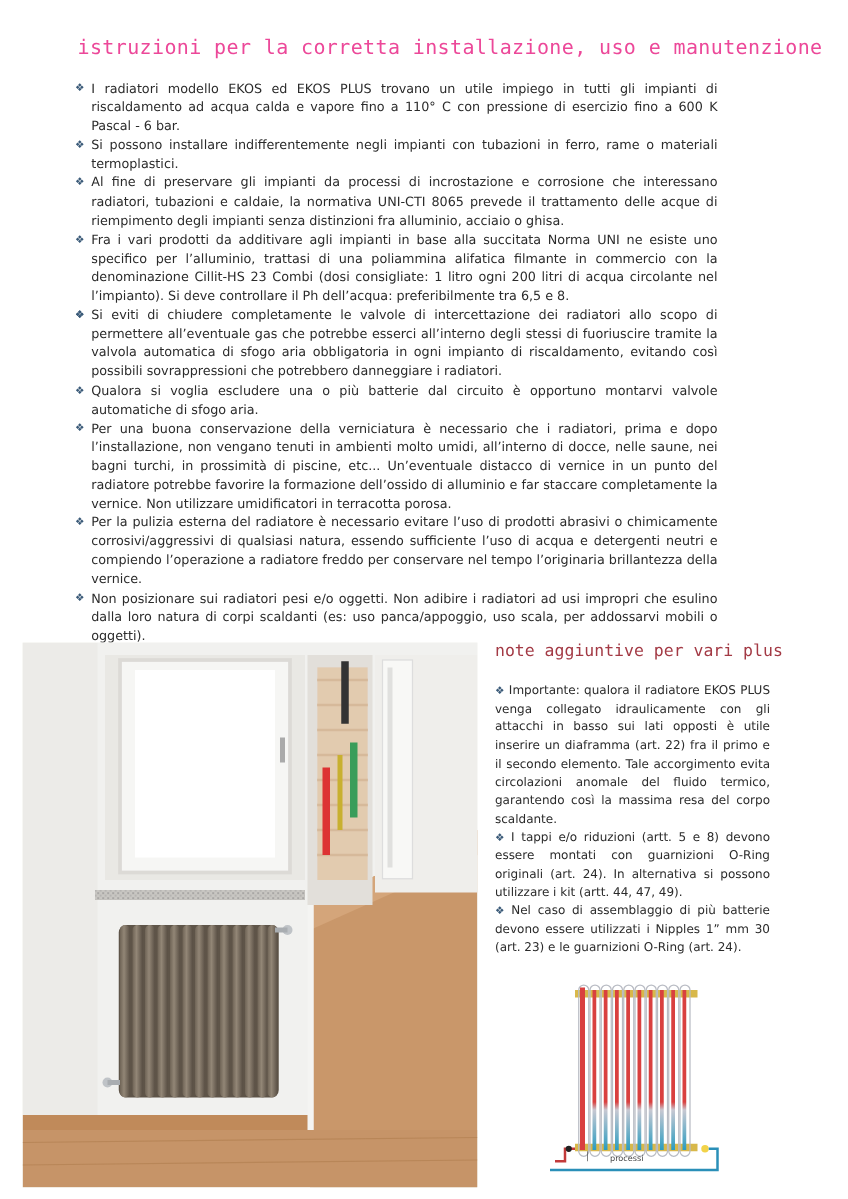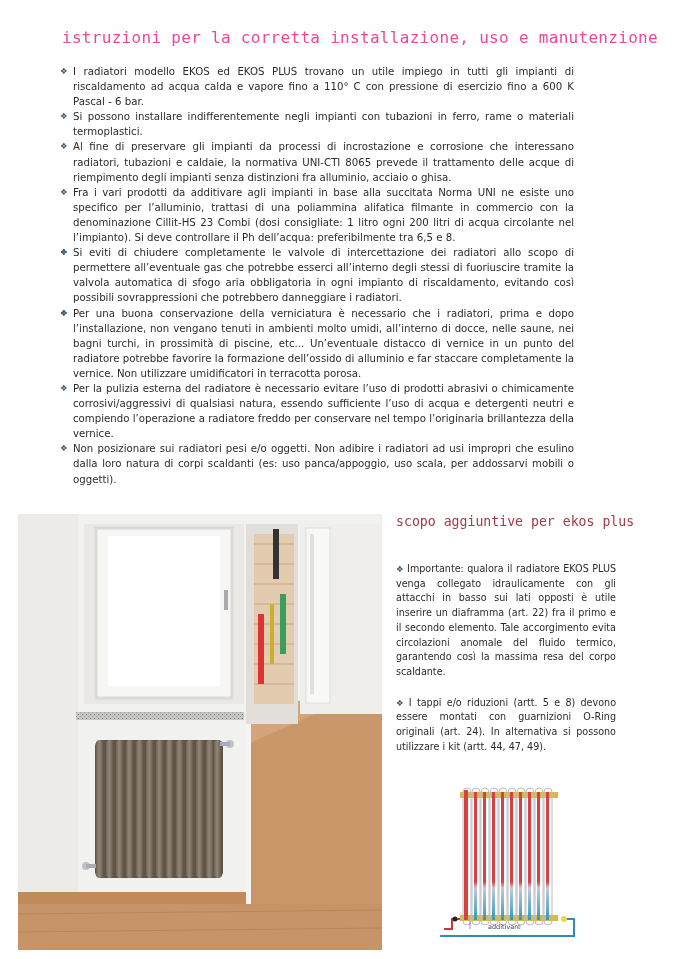--- a/index.html
+++ b/index.html
@@ -36,21 +36,21 @@
 
     .side-title {
       position: absolute; left: 396px; top: 514px;
       font-family: "DejaVu Sans Mono", "Liberation Mono", monospace;
       font-size: 13.2px; color: #a33a45; white-space: nowrap;
     }
     .side-list {
       position: absolute; left: 396px; top: 546px; width: 220px; list-style: none;
     }
     .side-list li {
-      font-size: 9.6px; line-height: 14.7px; text-align: justify; color: #2b2b2b; margin-top: 16px;
+      font-size: 9.6px; line-height: 14.7px; text-align: justify; color: #2b2b2b;
     }
     .side-list .bullet { position: static; margin-right: 3px; }
 
     .diagram {
       position: absolute; left: 440px; top: 782px; width: 170px; height: 160px;
     }
     .diagram-label {
       position: absolute; left: 488px; top: 923px; font-size: 6.5px; color: #444;
     }
   </style>
@@ -59,21 +59,21 @@
 
 <div class="title">istruzioni per la corretta installazione, uso e manutenzione</div>
 
 <ul class="main-list">
   <li><span class="bullet">❖</span><span>I radiatori modello EKOS ed EKOS PLUS trovano un utile impiego in tutti gli impianti di riscaldamento ad acqua calda e vapore fino a 110° C con pressione di esercizio fino a 600 K Pascal - 6 bar.</span></li>
   <li><span class="bullet">❖</span><span>Si possono installare indifferentemente negli impianti con tubazioni in ferro, rame o materiali termoplastici.</span></li>
   <li><span class="bullet">❖</span><span>Al fine di preservare gli impianti da processi di incrostazione e corrosione che interessano radiatori, tubazioni e caldaie, la normativa UNI-CTI 8065 prevede il trattamento delle acque di riempimento degli impianti senza distinzioni fra alluminio, acciaio o ghisa.</span></li>
   <li><span class="bullet">❖</span><span>Fra i vari prodotti da additivare agli impianti in base alla succitata Norma UNI ne esiste uno specifico per l’alluminio, trattasi di una poliammina alifatica filmante in commercio con la denominazione Cillit-HS 23 Combi (dosi consigliate: 1 litro ogni 200 litri di acqua circolante nel l’impianto). Si deve controllare il Ph dell’acqua: preferibilmente tra 6,5 e 8.</span></li>
   <li><span class="bullet">❖</span></li>
   <li><span class="bullet">❖</span><span>Si eviti di chiudere completamente le valvole di intercettazione dei radiatori allo scopo di permettere all’eventuale gas che potrebbe esserci all’interno degli stessi di fuoriuscire tramite la valvola automatica di sfogo aria obbligatoria in ogni impianto di riscaldamento, evitando così possibili sovrappressioni che potrebbero danneggiare i radiatori.</span></li>
-  <li><span class="bullet">❖</span></li>
+  <li><span class="bullet">❖</span><span>Qualora si voglia escludere una o più batterie dal circuito è opportuno montarvi valvole automatiche di sfogo aria.</span></li>
   <li><span class="bullet">❖</span><span>Per una buona conservazione della verniciatura è necessario che i radiatori, prima e dopo l’installazione, non vengano tenuti in ambienti molto umidi, all’interno di docce, nelle saune, nei bagni turchi, in prossimità di piscine, etc... Un’eventuale distacco di vernice in un punto del radiatore potrebbe favorire la formazione dell’ossido di alluminio e far staccare completamente la vernice. Non utilizzare umidificatori in terracotta porosa.</span></li>
   <li><span class="bullet">❖</span><span>Per la pulizia esterna del radiatore è necessario evitare l’uso di prodotti abrasivi o chimicamente corrosivi/aggressivi di qualsiasi natura, essendo sufficiente l’uso di acqua e detergenti neutri e compiendo l’operazione a radiatore freddo per conservare nel tempo l’originaria brillantezza della vernice.</span></li>
   <li><span class="bullet">❖</span><span>Non posizionare sui radiatori pesi e/o oggetti. Non adibire i radiatori ad usi impropri che esulino dalla loro natura di corpi scaldanti (es: uso panca/appoggio, uso scala, per addossarvi mobili o oggetti).</span></li>
 </ul>
 
 <div class="photo">
   <svg width="364" height="436" viewBox="0 0 364 436">
 
     <rect x="0" y="0" width="364" height="436" fill="#f1f1ef"></rect>
     <rect x="0" y="0" width="60" height="436" fill="#ecebe8"></rect>
@@ -149,25 +149,26 @@
       <rect x="68" y="350" width="10" height="4" fill="#a9adb1"></rect>
     </g>
 
     <rect x="0" y="378" width="228" height="12" fill="#c08a5a"></rect>
     <rect x="0" y="390" width="364" height="46" fill="#c69468"></rect>
     <line x1="0" y1="400" x2="364" y2="396" stroke="#b88658" stroke-width="1"></line>
     <line x1="0" y1="418" x2="364" y2="414" stroke="#b88658" stroke-width="1"></line>
   </svg>
 </div>
 
-<div class="side-title">scopo aggiuntive per ekos plus</div>
+<div class="side-title">note aggiuntive per vari plus</div>
 
 <ul class="side-list">
   <li><span class="bullet">❖</span><span>Importante: qualora il radiatore EKOS PLUS venga collegato idraulicamente con gli attacchi in basso sui lati opposti è utile inserire un diaframma (art. 22) fra il primo e il secondo elemento. Tale accorgimento evita circolazioni anomale del fluido termico, garantendo così la massima resa del corpo scaldante.</span></li>
   <li><span class="bullet">❖</span><span>I tappi e/o riduzioni (artt. 5 e 8) devono essere montati con guarnizioni O-Ring originali (art. 24). In alternativa si possono utilizzare i kit (artt. 44, 47, 49).</span></li>
+  <li><span class="bullet">❖</span><span>Nel caso di assemblaggio di più batterie devono essere utilizzati i Nipples 1” mm 30 (art. 23) e le guarnizioni O-Ring (art. 24).</span></li>
 </ul>
 
 <svg class="diagram" viewBox="0 0 170 160">
   <defs>
     <linearGradient id="flow" x1="0" y1="0" x2="0" y2="1">
       <stop offset="0" stop-color="#d9403f"></stop>
       <stop offset="0.7" stop-color="#d9403f"></stop>
       <stop offset="0.75" stop-color="#c8c8d2"></stop>
       <stop offset="1" stop-color="#2a9cc0"></stop>
     </linearGradient>
@@ -197,13 +198,13 @@
     <rect x="88" y="10" width="3" height="128"></rect>
       <rect x="97" y="10" width="3" height="128"></rect>
     <rect x="106" y="10" width="3" height="128"></rect>
   </g>
   <polyline points="4,147 12,147 12,137 20,137" stroke="#c23a3a" stroke-width="2" fill="none"></polyline>
   <circle cx="15" cy="137" r="2.5" fill="#222"></circle>
   <circle cx="124" cy="137" r="3" fill="#f2d34a"></circle>
   <polyline points="127,137 134,137 134,154 0,154" stroke="#2a8fb8" stroke-width="2" fill="none"></polyline>
   <line x1="30" y1="139" x2="30" y2="147" stroke="#555" stroke-width="0.6"></line>
 </svg>
-<div class="diagram-label">additivare</div>
+<div class="diagram-label">processi</div>
 
 </body></html>

